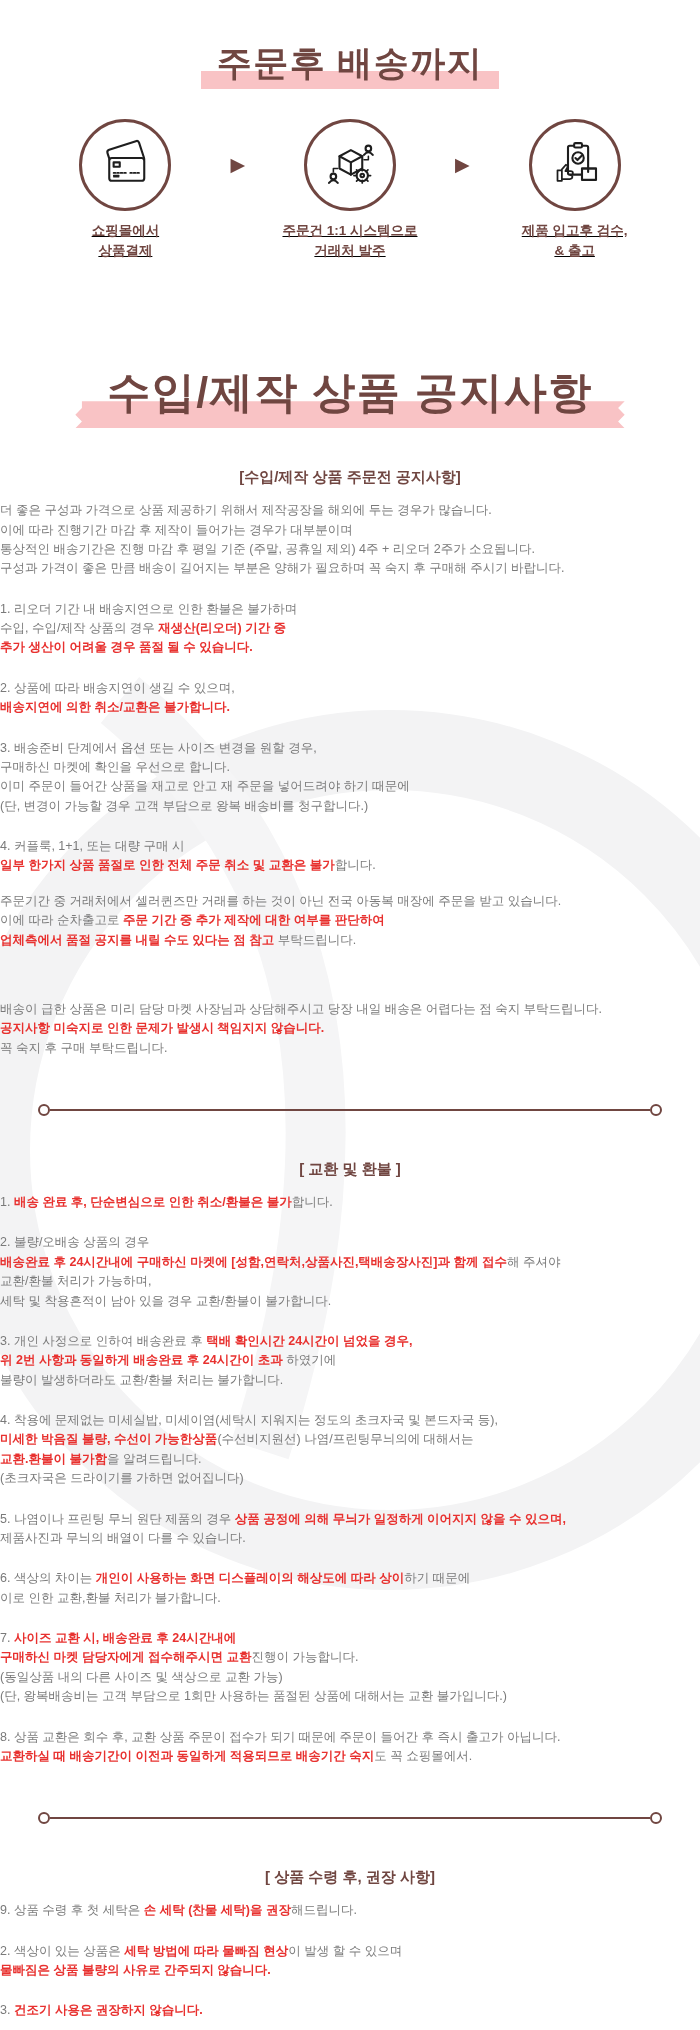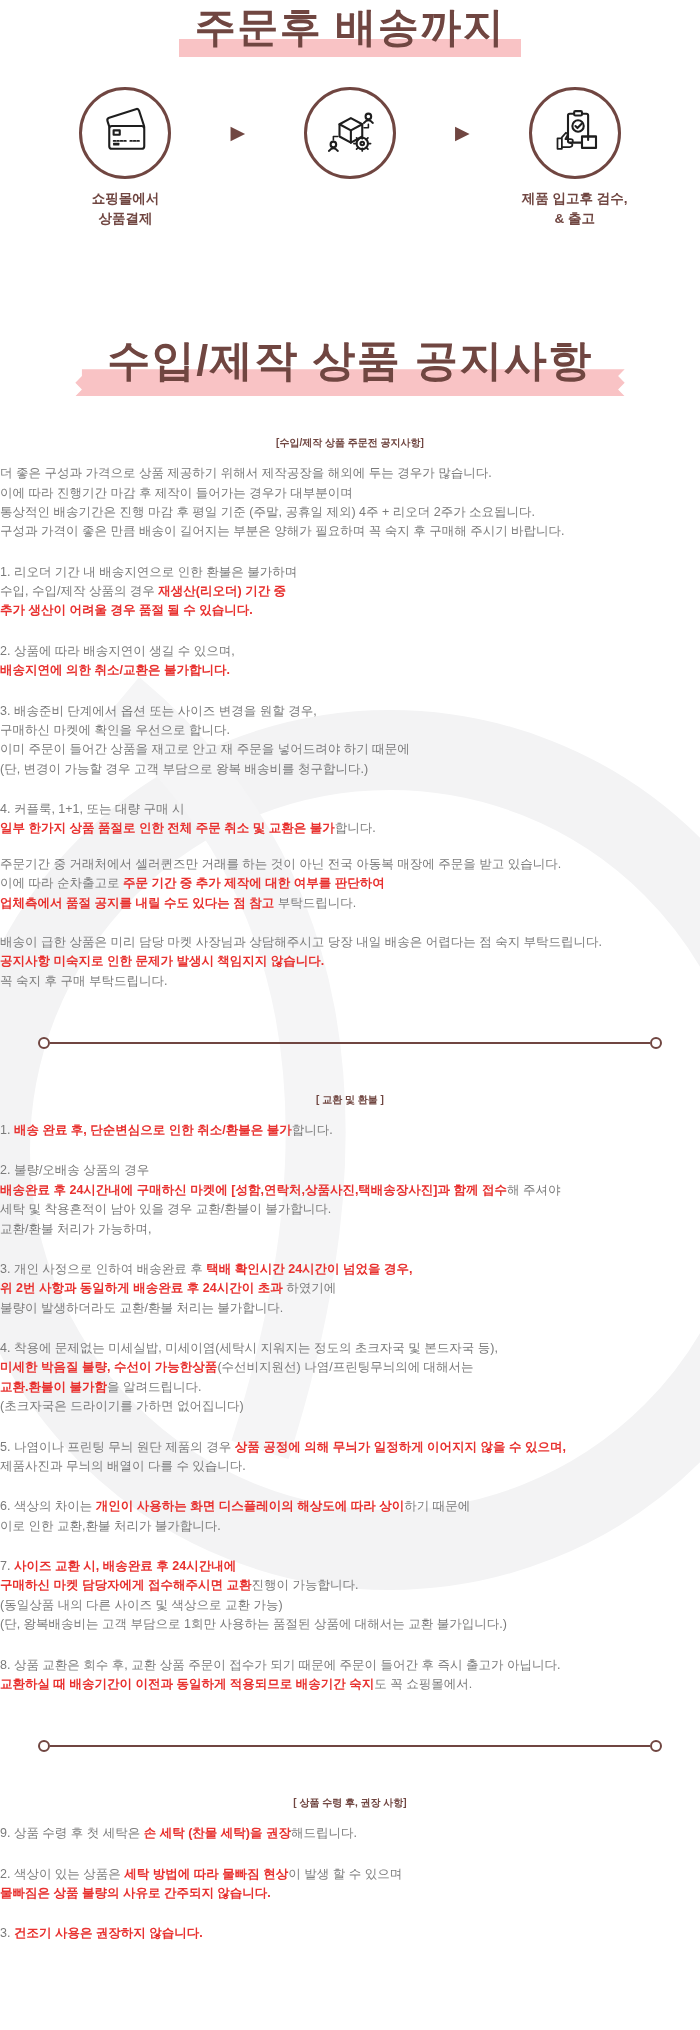--- a/index.html
+++ b/index.html
@@ -1,38 +1,38 @@
 <!DOCTYPE html>
 <html style="--brown: #704641; --pink: #f9c3c5; --red: #e8312f; --gray: #7a7a7a; --watermark: #f3f3f4;"><head>
 <meta charset="utf-8">
 <style>
   html,body{margin:0;padding:0;background:#fff;}
   .page{width:700px;height:2030px;margin:0 auto;background:#fff;position:relative;overflow:hidden;
         font-family:"Liberation Sans","DejaVu Sans",sans-serif;}
   .watermark{position:absolute;left:0;top:0;pointer-events:none;z-index:0;}
   .content{position:relative;z-index:1;}
 
-  .title{text-align:center;font-size:41px;font-weight:800;color:var(--brown,#704641);
-         letter-spacing:1.5px;margin:0;}
+  .title{text-align:center;font-size:35px;font-weight:800;color:var(--brown,#704641);
+         letter-spacing:1.5px;margin:0;padding-top:40px;}
   .hl{position:relative;display:inline-block;z-index:0;padding:0 4px;}
   .hl::after{content:"";position:absolute;z-index:-1;background:var(--pink,#f9c3c5);}
   .hl1::after{left:-12px;right:-12px;bottom:-2px;height:18px;}
   .title2{padding-top:0;margin-top:104px;font-size:43px;}
   .hl2::after{left:-28px;right:-28px;bottom:-6px;height:27px;
       clip-path:polygon(1.2% 0,100% 0,98.8% 25%,100% 50%,98.8% 75%,100% 100%,0 100%,1.2% 75%,0 50%,1.2% 25%);}
 
   .process{display:flex;justify-content:center;align-items:flex-start;gap:26px;margin-top:32px;}
-  .step{width:158px;text-align:center;}
+  .step{width:158px;text-align:center;text-decoration:underline;}
   .circle{width:86px;height:86px;border:3px solid var(--brown,#704641);border-radius:50%;
           margin:0 auto;display:flex;align-items:center;justify-content:center;background:#fff;}
   .plabel{margin-top:10px;font-size:13.5px;font-weight:700;color:var(--brown,#704641);
           line-height:1.45;white-space:pre-line;}
   .parrow{color:var(--brown,#704641);font-size:19px;margin-top:34px;}
 
-  .sec-header{text-align:center;color:var(--brown,#704641);font-weight:800;font-size:10px;margin:0;}
+  .sec-header{text-align:center;color:var(--brown,#704641);font-weight:800;font-size:15px;margin:0;}
   #sections .first-header{margin-top:46px;}
   .block{font-size:12.5px;line-height:1.55;color:var(--gray,#7a7a7a);margin-top:21px;}
   .block .g{color:var(--gray,#7a7a7a);}
   .block .r{color:var(--red,#e8312f);font-weight:700;}
   .sec-header + .block{margin-top:14px;}
   .divider{display:flex;align-items:center;margin:46px 38px 44px 38px;}
   .dline{flex:1;height:2px;background:var(--brown,#704641);}
   .dcircle{width:8px;height:8px;border:2.5px solid var(--brown,#704641);border-radius:50%;background:#fff;flex:none;}
   svg.icon{stroke:#1e1e1e;fill:none;stroke-width:2.4;stroke-linecap:round;stroke-linejoin:round;}
 </style>
@@ -73,20 +73,22 @@
             <circle cx="46" cy="44" r="6.5"></circle>
               <circle cx="46" cy="44" r="2"></circle>
             <path d="M46 35.5 v3 M46 49.5 v3 M39.5 44 h-3 M52.5 44 h3 M41.5 39.5 l-2 -2 M50.5 48.5 l2 2 M50.5 39.5 l2 -2 M41.5 48.5 l-2 2" stroke-width="2"></path>
             <circle cx="53" cy="13" r="3.2"></circle>
               <path d="M48 20.5 q5 -6 10 0"></path>
             <circle cx="13" cy="45" r="3.2"></circle>
               <path d="M8 52.5 q5 -6 10 0"></path>
             <path d="M53 22 v4 h-5 M13 40 v-4 h5" stroke-width="1.8"></path>
           </svg>
         </div>
+        <div class="plabel">주문건 1:1 시스템으로
+거래처 발주</div>
       </div>
       <div class="parrow">▶</div>
       <div class="step">
         <div class="circle">
           <svg class="icon" width="56" height="56" viewBox="0 0 64 64">
             <rect x="24" y="10" width="23" height="33" rx="2"></rect>
             <rect x="31" y="7" width="9" height="5" rx="1.5" fill="#fff"></rect>
             <circle cx="35.5" cy="24" r="6.5"></circle>
             <path d="M32.5 24 l2.3 2.3 l4.5 -4.7"></path>
             <rect x="40" y="36" width="16" height="13" fill="#fff"></rect>
@@ -126,39 +128,39 @@
         </div>
         <div class="block">
           <div class="line"><span class="g">4. 커플룩, 1+1, 또는 대량 구매 시</span></div>
           <div class="line"><span class="r">일부 한가지 상품 품절로 인한 전체 주문 취소 및 교환은 불가</span><span class="g">합니다.</span></div>
         </div>
         <div class="block" style="margin-top: 16px;">
           <div class="line"><span class="g">주문기간 중 거래처에서 셀러퀸즈만 거래를 하는 것이 아닌 전국 아동복 매장에 주문을 받고 있습니다.</span></div>
           <div class="line"><span class="g">이에 따라 순차출고로 </span><span class="r">주문 기간 중 추가 제작에 대한 여부를 판단하여</span></div>
           <div class="line"><span class="r">업체측에서 품절 공지를 내릴 수도 있다는 점 참고 </span><span class="g">부탁드립니다.</span></div>
         </div>
-        <div class="block" style="margin-top: 20px;">
+        <div class="block" style="margin-top: 50px;">
           <div class="line"><span class="g">배송이 급한 상품은 미리 담당 마켓 사장님과 상담해주시고 당장 내일 배송은 어렵다는 점 숙지 부탁드립니다.</span></div>
           <div class="line"><span class="r">공지사항 미숙지로 인한 문제가 발생시 책임지지 않습니다.</span></div>
           <div class="line"><span class="g">꼭 숙지 후 구매 부탁드립니다.</span></div>
         </div>
         <div class="divider">
           <span class="dcircle"></span>
           <span class="dline"></span>
           <span class="dcircle"></span>
         </div>
         <div class="sec-header">[ 교환 및 환불 ]</div>
         <div class="block">
           <div class="line"><span class="g">1. </span><span class="r">배송 완료 후, 단순변심으로 인한 취소/환불은 불가</span><span class="g">합니다.</span></div>
         </div>
         <div class="block">
           <div class="line"><span class="g">2. 불량/오배송 상품의 경우</span></div>
           <div class="line"><span class="r">배송완료 후 24시간내에 구매하신 마켓에 [성함,연락처,상품사진,택배송장사진]과 함께 접수</span><span class="g">해 주셔야</span></div>
+          <div class="line"><span class="g">교환/환불 처리가 가능하며,</span></div>
           <div class="line"><span class="g">세탁 및 착용흔적이 남아 있을 경우 교환/환불이 불가합니다.</span></div>
-          <div class="line"><span class="g">교환/환불 처리가 가능하며,</span></div>
         </div>
         <div class="block">
           <div class="line"><span class="g">3. 개인 사정으로 인하여 배송완료 후 </span><span class="r">택배 확인시간 24시간이 넘었을 경우,</span></div>
           <div class="line"><span class="r">위 2번 사항과 동일하게 배송완료 후 24시간이 초과 </span><span class="g">하였기에</span></div>
           <div class="line"><span class="g">불량이 발생하더라도 교환/환불 처리는 불가합니다.</span></div>
         </div>
         <div class="block">
           <div class="line"><span class="g">4. 착용에 문제없는 미세실밥, 미세이염(세탁시 지워지는 정도의 초크자국 및 본드자국 등),</span></div>
           <div class="line"><span class="r">미세한 박음질 불량, 수선이 가능한상품</span><span class="g">(수선비지원선) 나염/프린팅무늬의에 대해서는</span></div>
           <div class="line"><span class="r">교환.환불이 불가함</span><span class="g">을 알려드립니다.</span></div>

